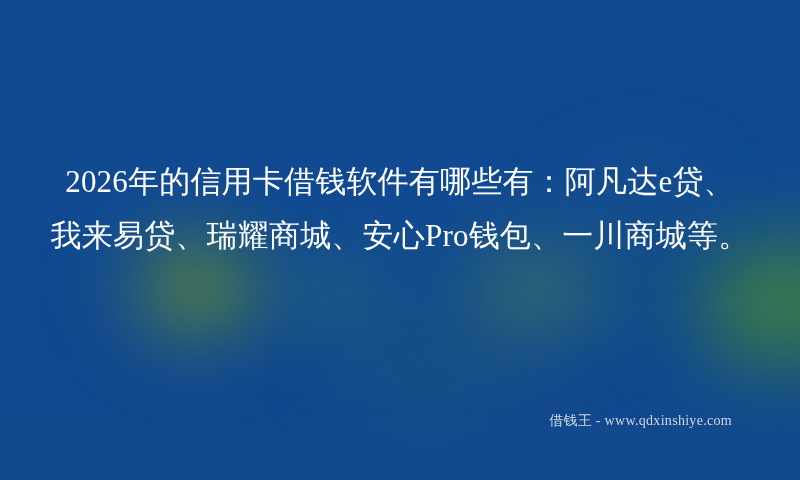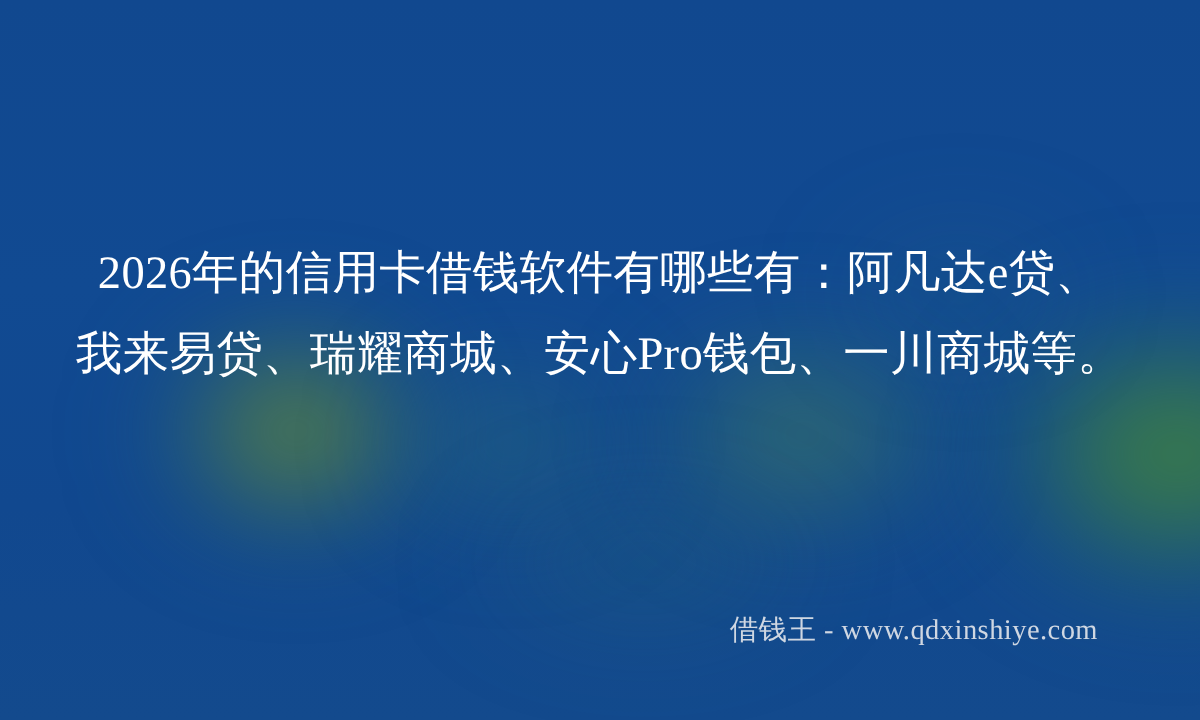--- a/index.html
+++ b/index.html
@@ -71,21 +71,21 @@
     line-height: 54px;
     letter-spacing: 0.2px;
     white-space: pre-wrap;
     text-rendering: optimizeLegibility;
   }
   .watermark {
     position: absolute;
     right: 68px;
     bottom: 48px;
     color: #d7dde6;
-    font-size: 19px;
+    font-size: 14px;
     line-height: 22px;
     letter-spacing: 0.3px;
     opacity: 0.96;
     white-space: nowrap;
   }
 </style>
 </head>
 <body>
 
 <div id="canvas">

